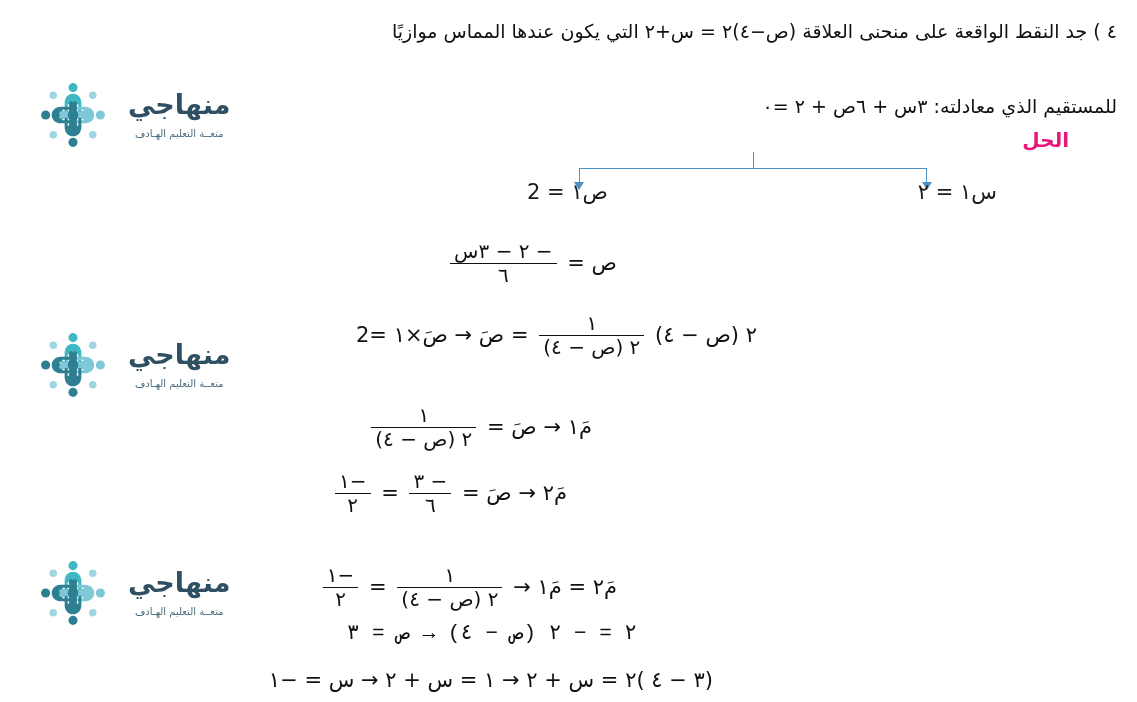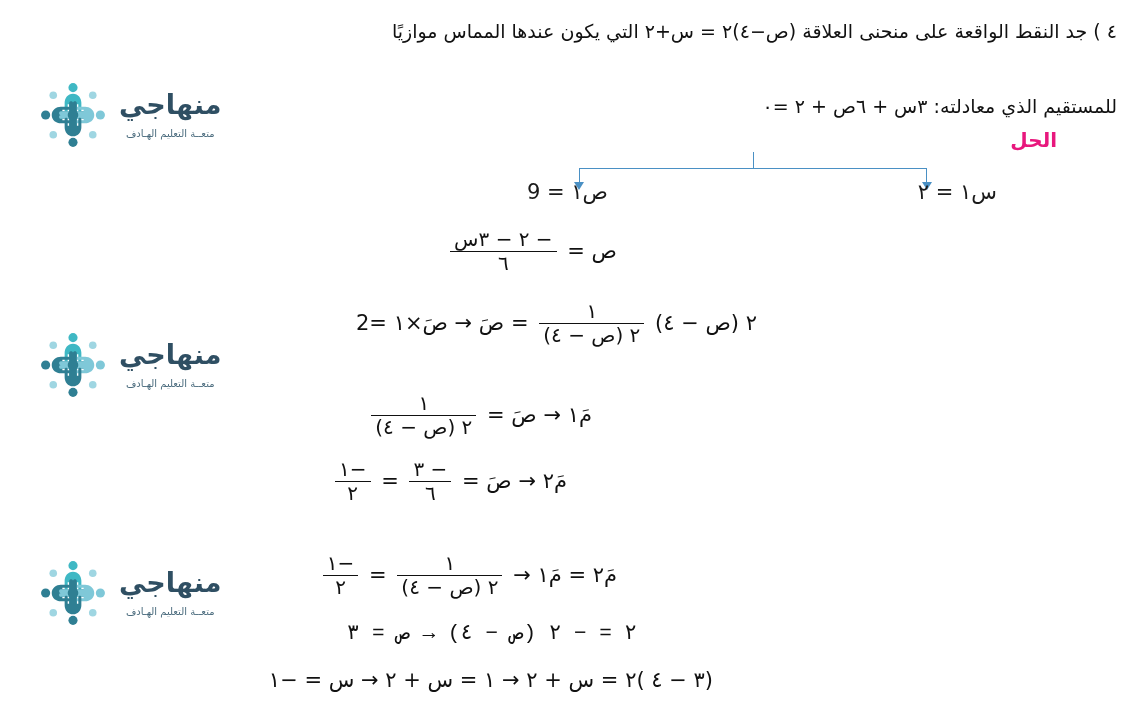--- a/index.html
+++ b/index.html
@@ -35,37 +35,37 @@
   }
   .question .line2 {
     display: block;
     margin-top: 40px;
   }
 
   
   .solution-label {
     position: absolute;
     top: 128px;
-    right: 80px;
+    right: 68px;
     font-size: 20px;
     font-weight: bold;
     color: #e8177d;
     direction: rtl;
   }
 
   
   .watermark {
     position: absolute;
     width: 230px;
     height: 90px;
     display: flex;
     flex-direction: row-reverse;
     align-items: center;
     justify-content: flex-start;
-    gap: 8px;
+    gap: 17px;
     opacity: 1;
   }
   .wm1 { top: 70px;  left: 35px; }
   .wm2 { top: 320px; left: 35px; }
   .wm3 { top: 548px; left: 35px; }
 
   .wm-text {
     text-align: center;
     direction: rtl;
     color: #2f4f63;
@@ -95,21 +95,21 @@
     direction: rtl;
     font-size: 21px;
     color: #111;
     white-space: nowrap;
   }
 
   .frac {
     display: inline-block;
     vertical-align: middle;
     text-align: center;
-    margin: 0 4px;
+    margin: 12px 4px;
     line-height: 1.15;
   }
   .frac .num {
     display: block;
     padding: 0 4px;
     font-size: 20px;
   }
   .frac .den {
     display: block;
     border-top: 1.6px solid #111;
@@ -302,21 +302,21 @@
     <div class="hbar"></div>
     <div class="stem"></div>
     <div class="arm left"></div>
     <div class="arm right"></div>
     <div class="arrow left"></div>
     <div class="arrow right"></div>
   </div>
 
   <div class="roots">
     <span>س١ = ٢</span>
-    <span>ص١ = 9</span>
+    <span>ص١ = 2</span>
   </div>
 
   <div class="math l-eq1">
     <span>ص =</span>
     <span class="frac">
       <span class="num">− ٢ − ٣س</span>
       <span class="den">٦</span>
     </span>
   </div>
 

